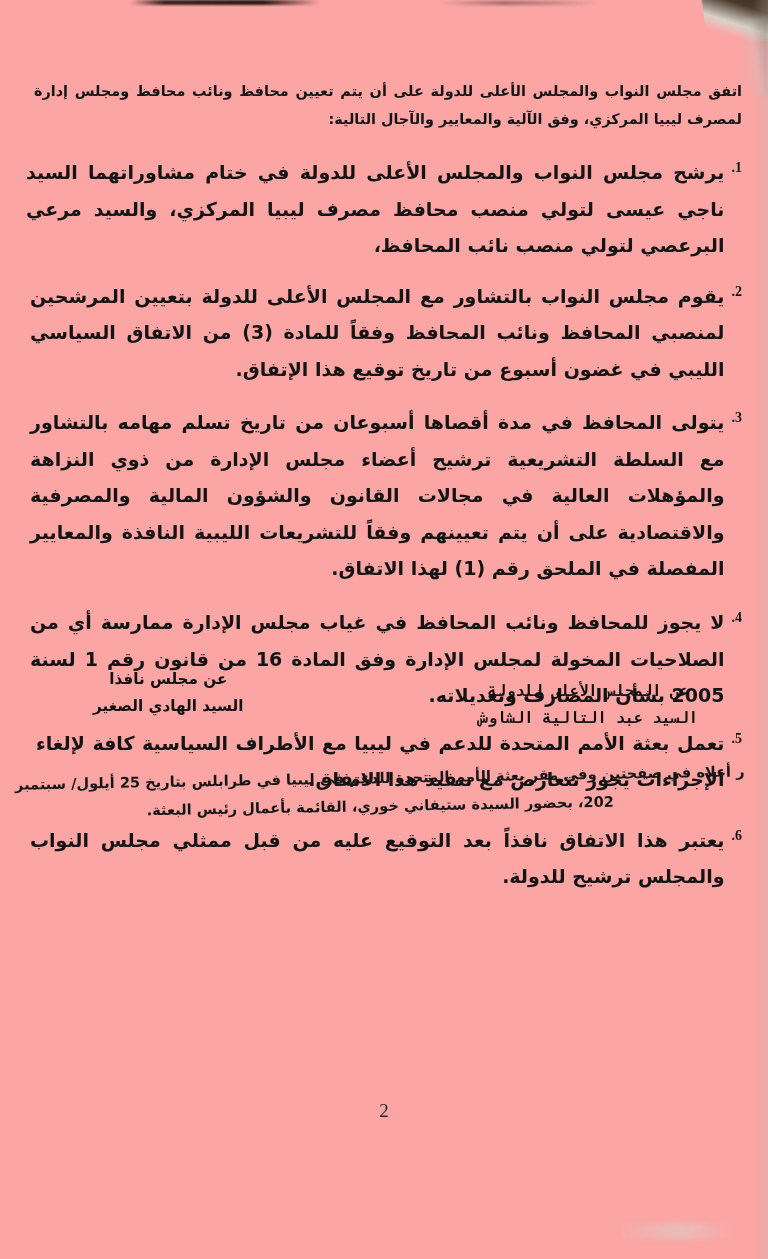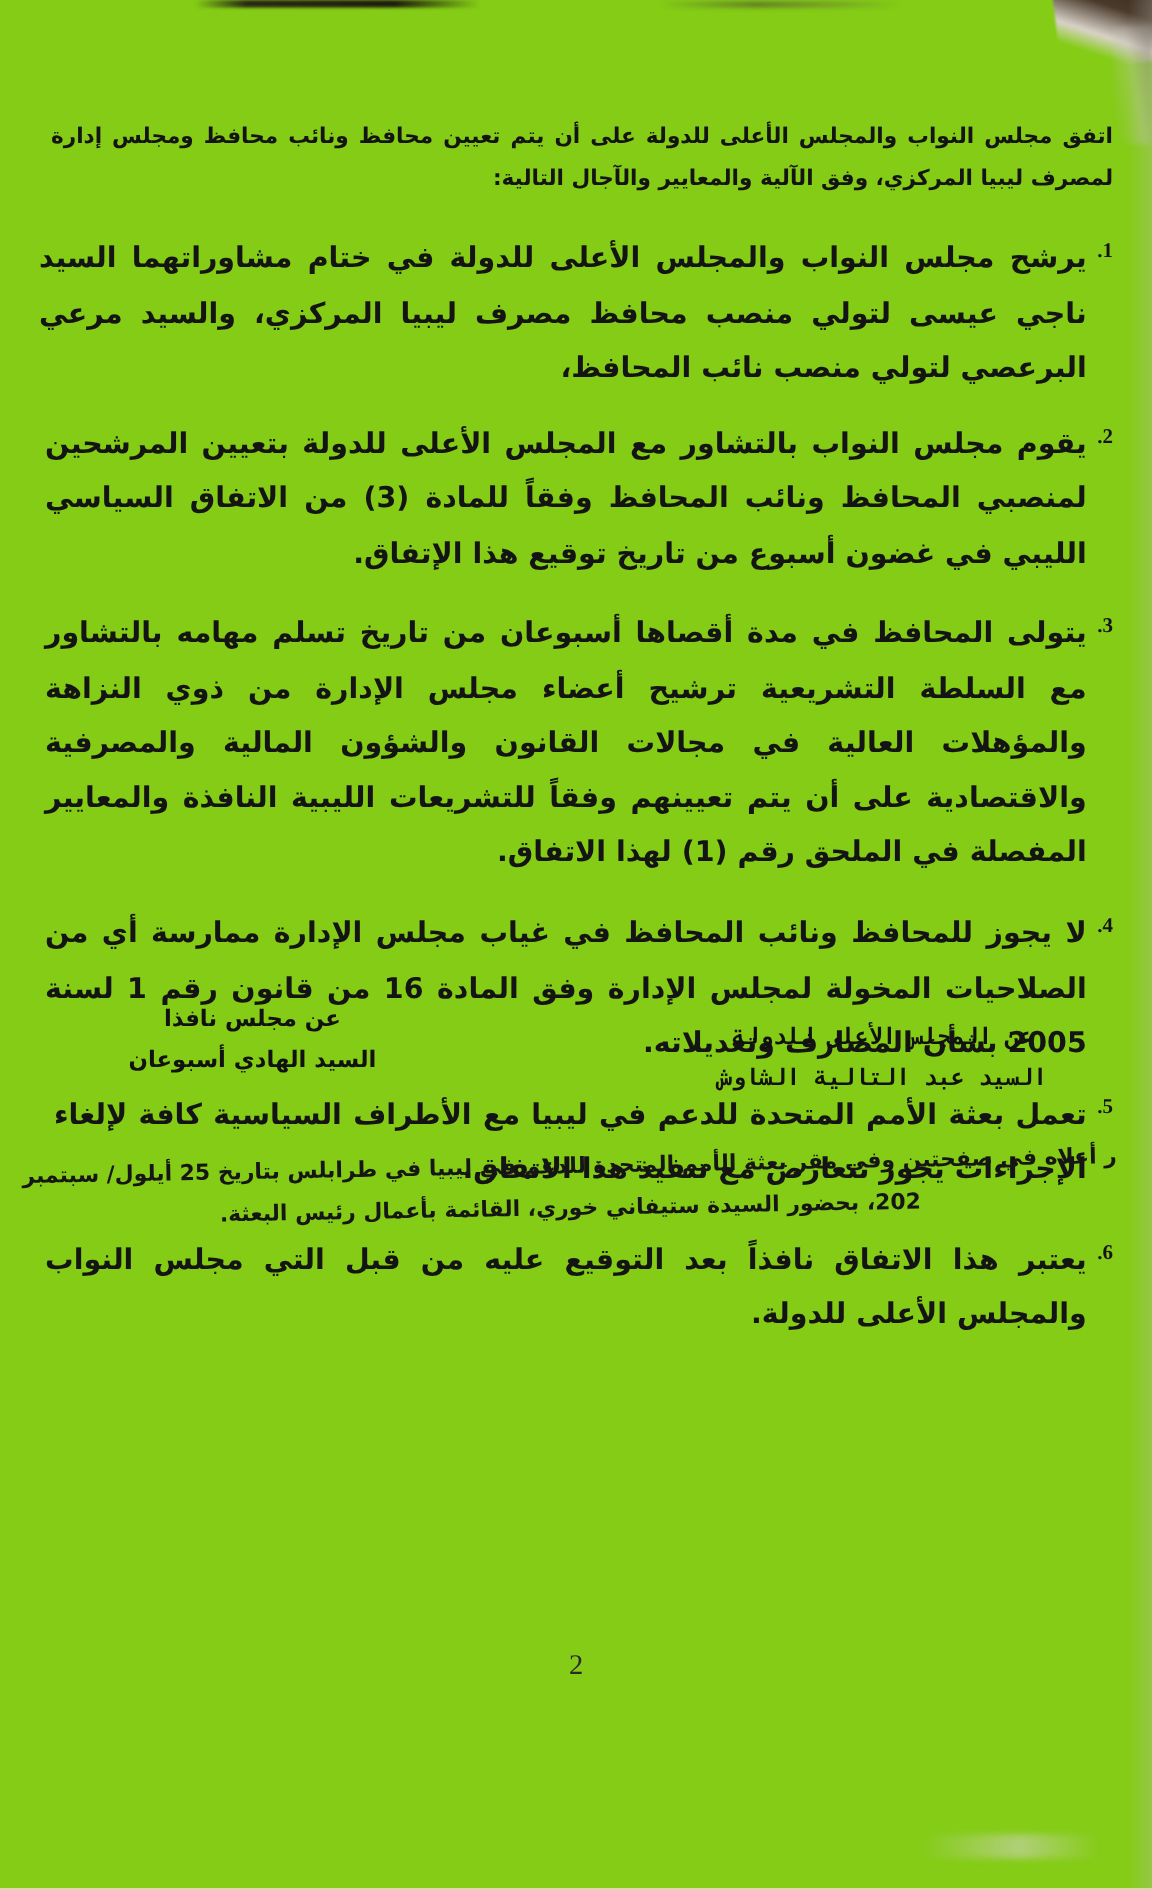--- a/index.html
+++ b/index.html
@@ -7,21 +7,21 @@
     margin: 0;
     padding: 0;
     background: #ffffff;
   }
 
   .page {
     position: relative;
     width: 768px;
     height: 1259px;
     margin: 0 auto;
-    background: #84cc16;
+    background: #fca5a5;
     overflow: hidden;
     font-family: "DejaVu Sans", "Liberation Sans", sans-serif;
     color: #151515;
   }
 
   
   .scan-edge-top {
     position: absolute;
     top: 0;
     left: 130px;
@@ -235,33 +235,33 @@
       <span class="body">لا يجوز للمحافظ ونائب المحافظ في غياب مجلس الإدارة ممارسة أي من الصلاحيات المخولة لمجلس الإدارة وفق المادة 16 من قانون رقم 1 لسنة 2005 بشأن المصارف وتعديلاته.</span>
     </div>
 
     <div class="numbered item-5">
       <span class="num">5.</span>
       <span class="body">تعمل بعثة الأمم المتحدة للدعم في ليبيا مع الأطراف السياسية كافة لإلغاء الإجراءات يجوز تتعارض مع تنفيذ هذا الاتفاق.</span>
     </div>
 
     <div class="numbered item-6">
       <span class="num">6.</span>
-      <span class="body">يعتبر هذا الاتفاق نافذاً بعد التوقيع عليه من قبل التي مجلس النواب والمجلس الأعلى للدولة.</span>
+      <span class="body">يعتبر هذا الاتفاق نافذاً بعد التوقيع عليه من قبل ممثلي مجلس النواب والمجلس ترشيح للدولة.</span>
     </div>
 
   </div>
 
   <div class="signatures">
     <div class="sig-col dawla">
       <span class="sig-line">عن المجلس الأعلى للدولة</span>
       <span class="sig-line">السيد عبد التالية الشاوش</span>
     </div>
     <div class="sig-col nawab">
       <span class="sig-line">عن مجلس نافذا</span>
-      <span class="sig-line">السيد الهادي أسبوعان</span>
+      <span class="sig-line">السيد الهادي الصغير</span>
     </div>
   </div>
 
   <div class="closing-note">
     <span class="cn-line l1">ر أعلاه في صفحتين وفي مقر بعثة الأمم المتحدة للدعم في ليبيا في طرابلس بتاريخ 25 أيلول/ سبتمبر</span>
     <span class="cn-line l2">202، بحضور السيدة ستيفاني خوري، القائمة بأعمال رئيس البعثة.</span>
   </div>
 
   <div class="page-number">2</div>
 

